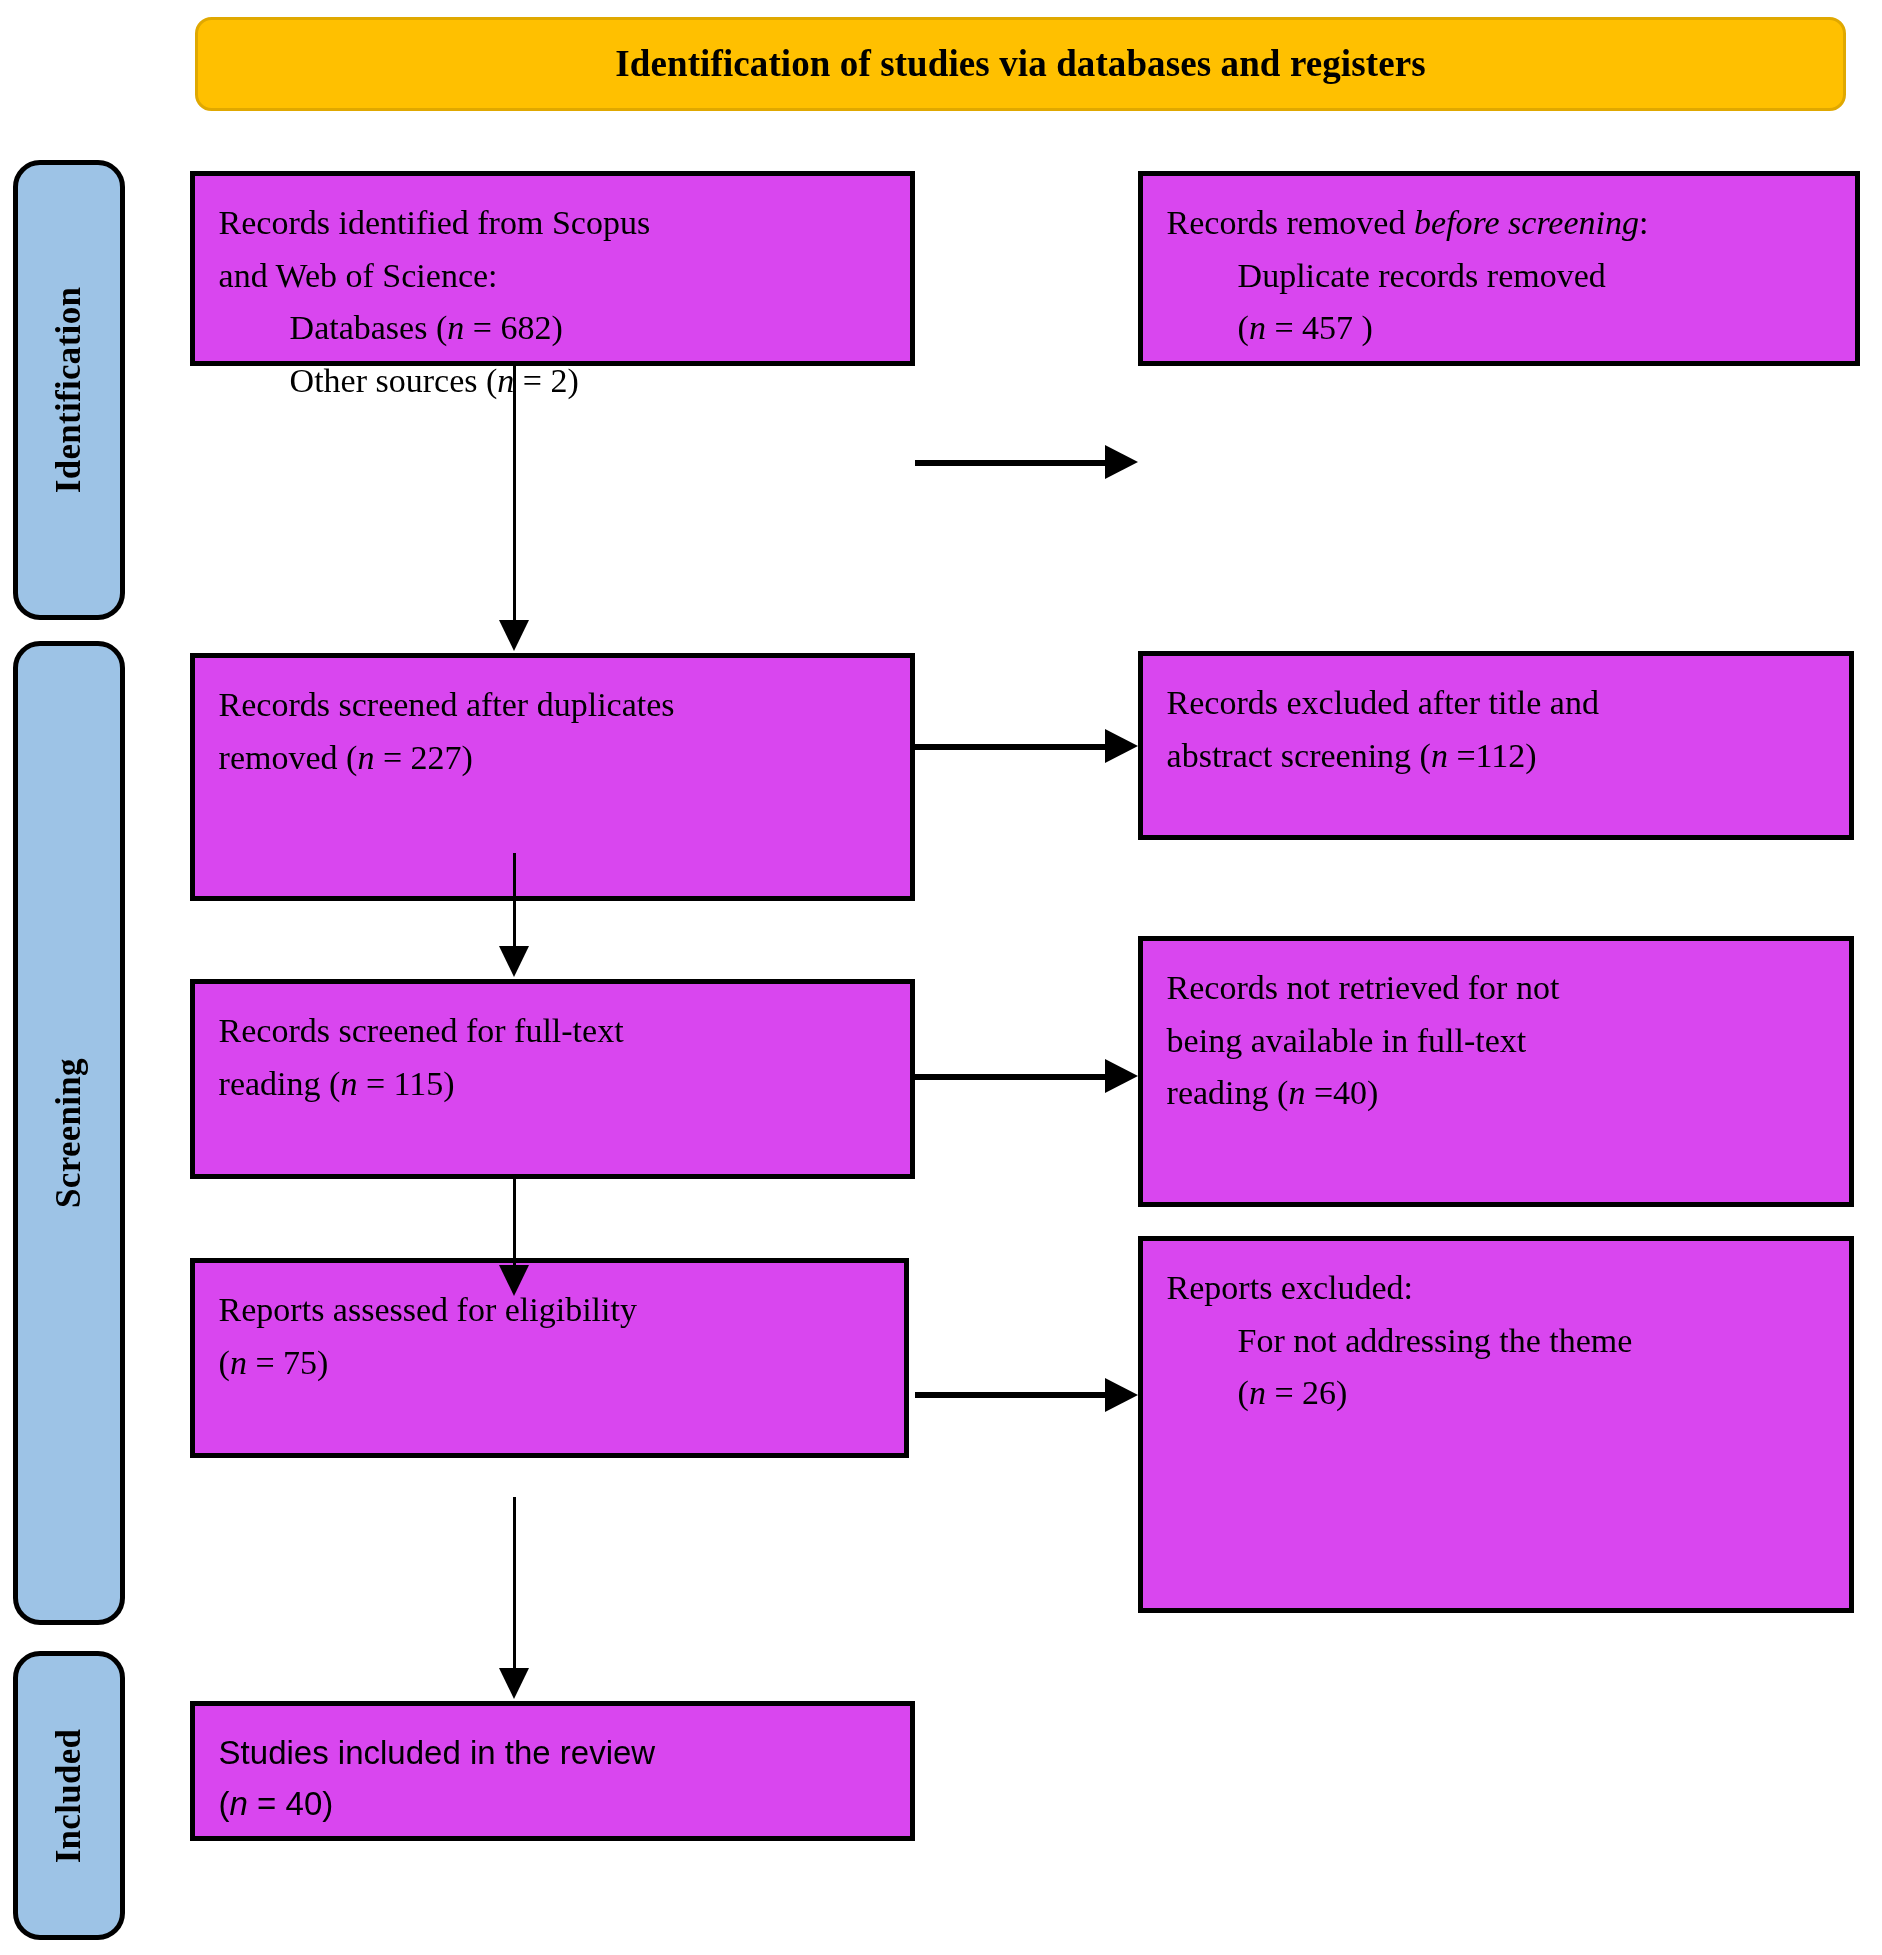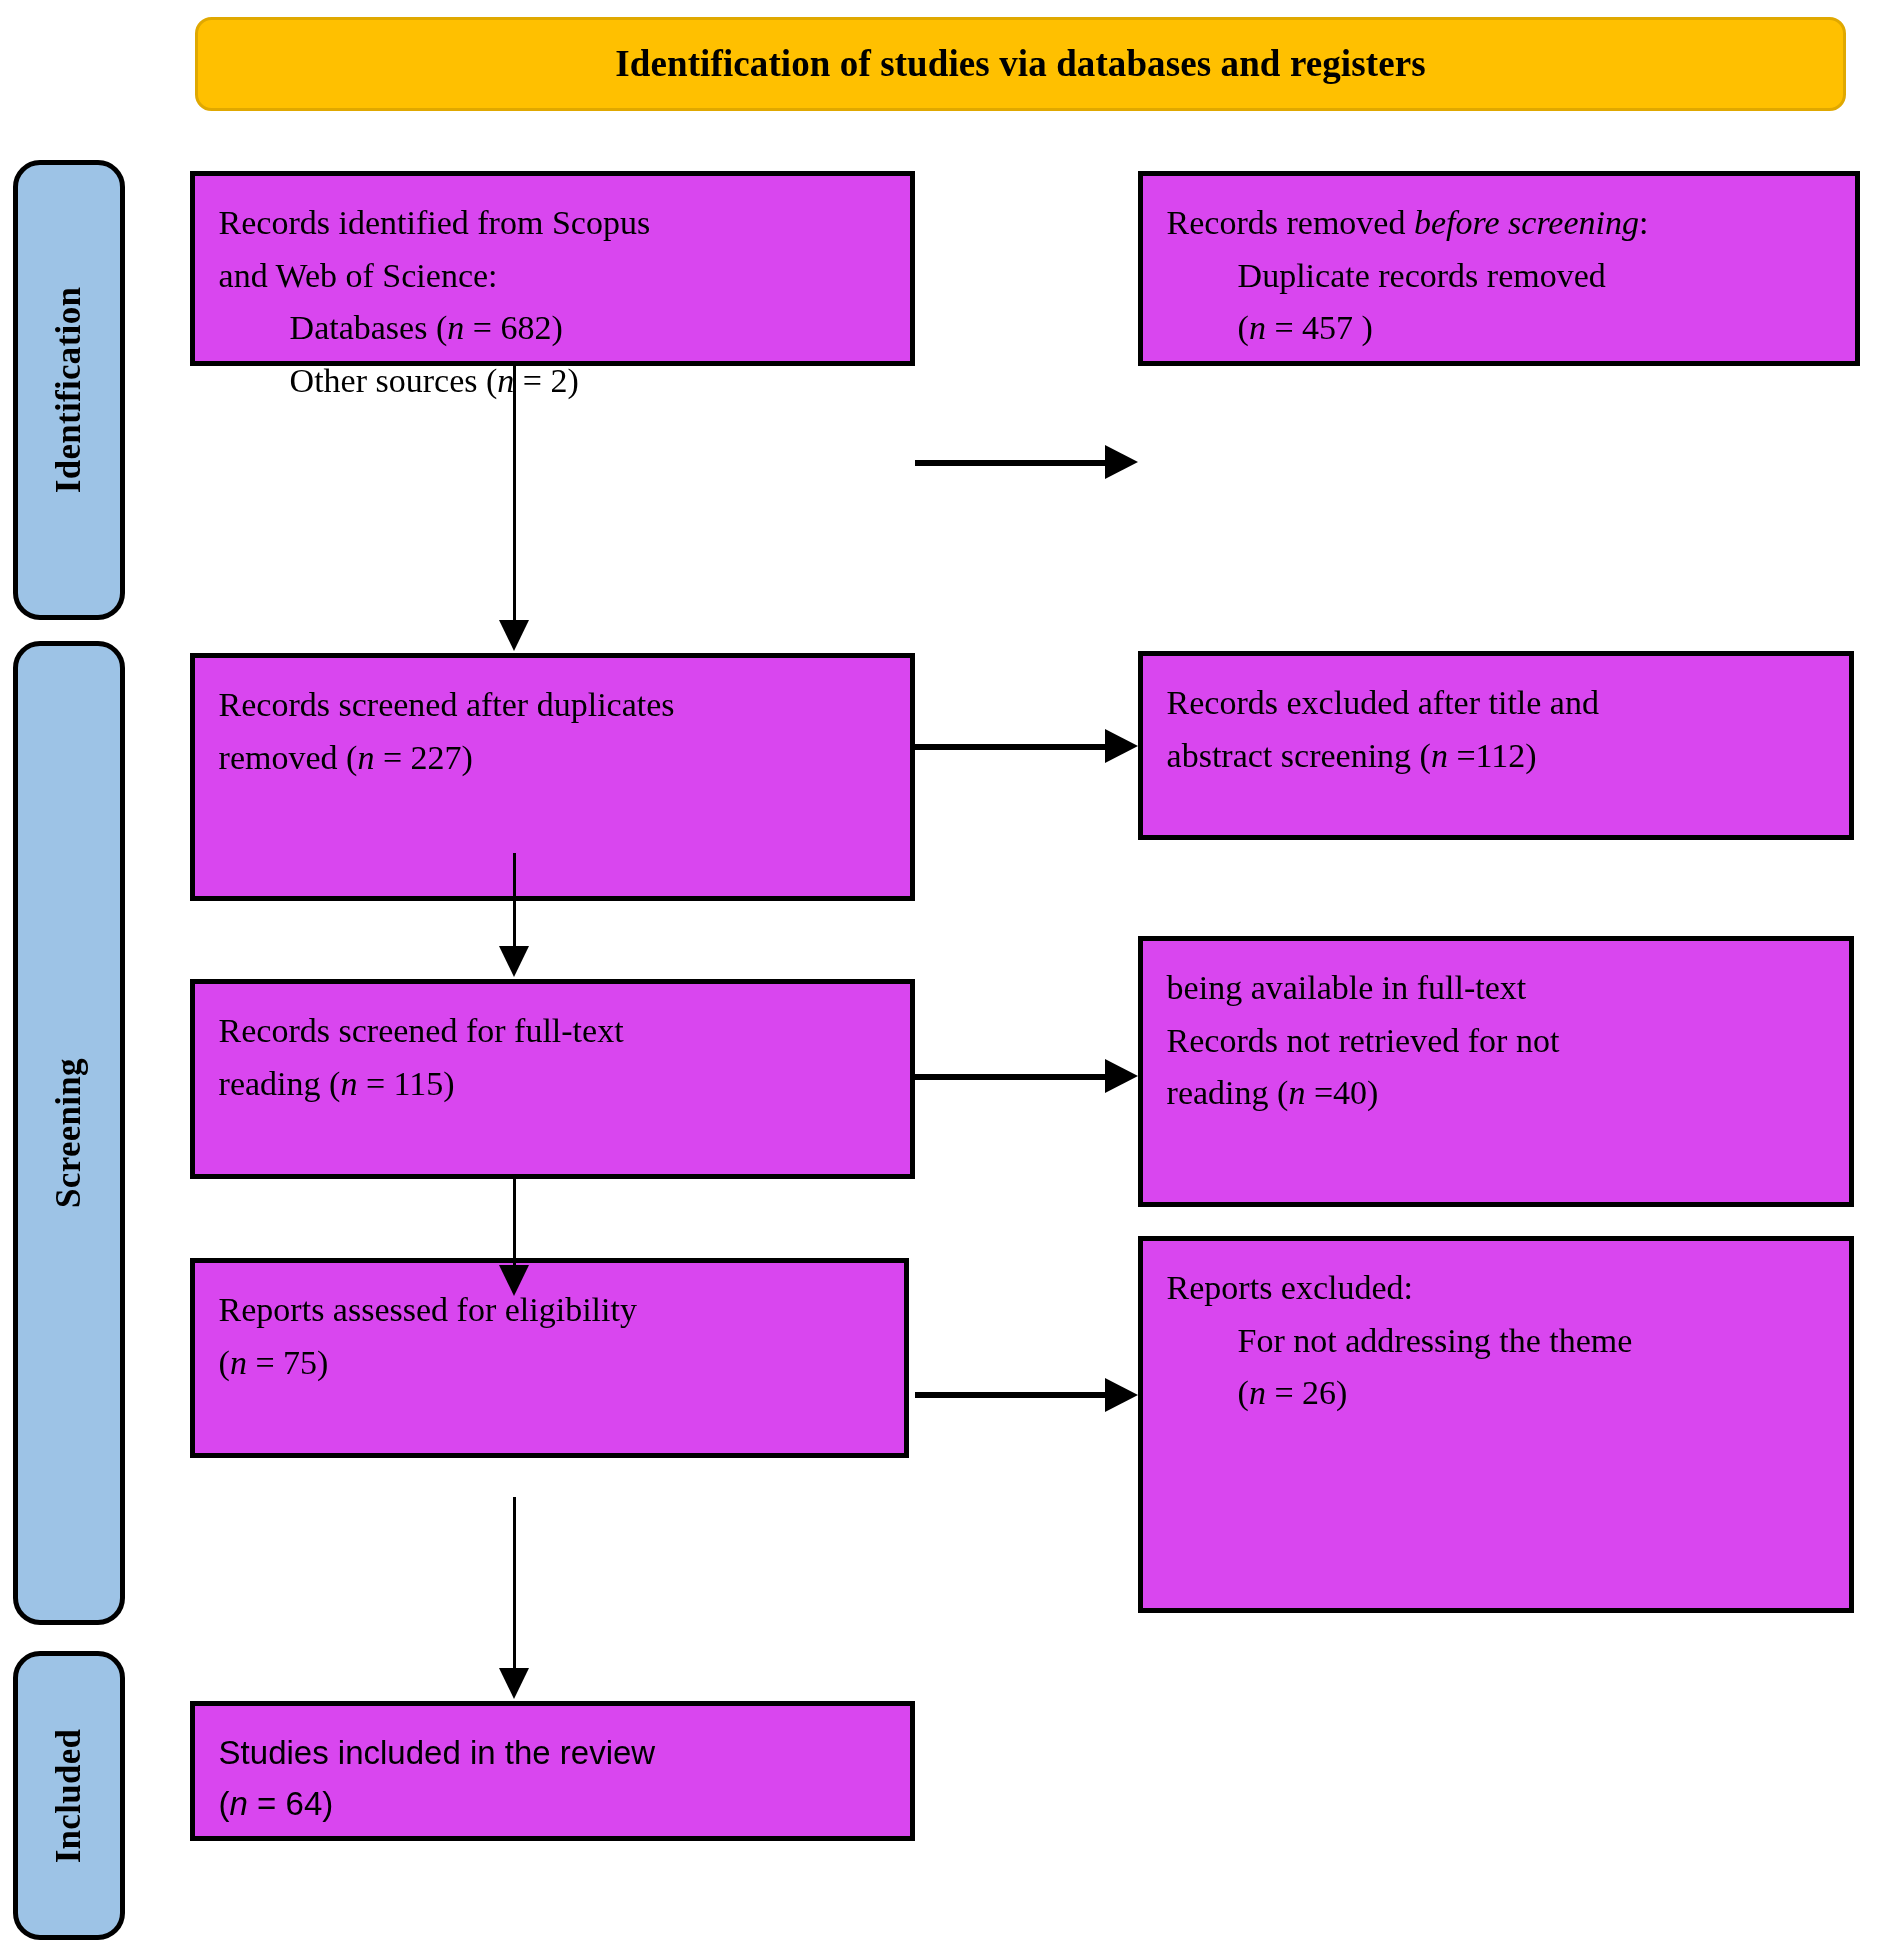--- a/index.html
+++ b/index.html
@@ -185,39 +185,39 @@
     <p>Records excluded after title and</p>
     <p class="plain"><span>abstract screening (</span><span class="nvar">n</span><span> =112)</span></p>
   </div>
 
   <div class="flow-box box-fulltext">
     <p>Records screened for full-text</p>
     <p class="plain"><span>reading (</span><span class="nvar">n</span><span> = 115)</span></p>
   </div>
 
   <div class="flow-box box-notretrieved">
+    <p>Records not retrieved for not</p>
     <p>being available in full-text</p>
-    <p>Records not retrieved for not</p>
     <p class="plain"><span>reading (</span><span class="nvar">n</span><span> =40)</span></p>
   </div>
 
   <div class="flow-box box-eligible">
     <p class="plain">Reports assessed for eligibility</p>
     <p class="plain"><span>(</span><span class="nvar">n</span><span> = 75)</span></p>
   </div>
 
   <div class="flow-box box-reports-excl">
     <p class="plain">Reports excluded:</p>
     <p class="indent">For not addressing the theme</p>
     <p class="indent"><span>(</span><span class="nvar">n</span><span> = 26)</span></p>
   </div>
 
   <div class="flow-box box-included sans">
     <p class="plain">Studies included in the review</p>
-    <p class="plain"><span>(</span><span class="nvar">n</span><span> = 64)</span></p>
+    <p class="plain"><span>(</span><span class="nvar">n</span><span> = 40)</span></p>
   </div>
 
   <div class="conn">
     <div class="h-line" style="left:915px; top:460px; width:191px;"></div>
     <div class="h-head" style="left:1105px; top:445px;"></div>
   </div>
 
   <div class="conn">
     <div class="v-line" style="left:513px; top:365px; height:256px;"></div>
     <div class="v-head" style="left:499px; top:620px;"></div>

